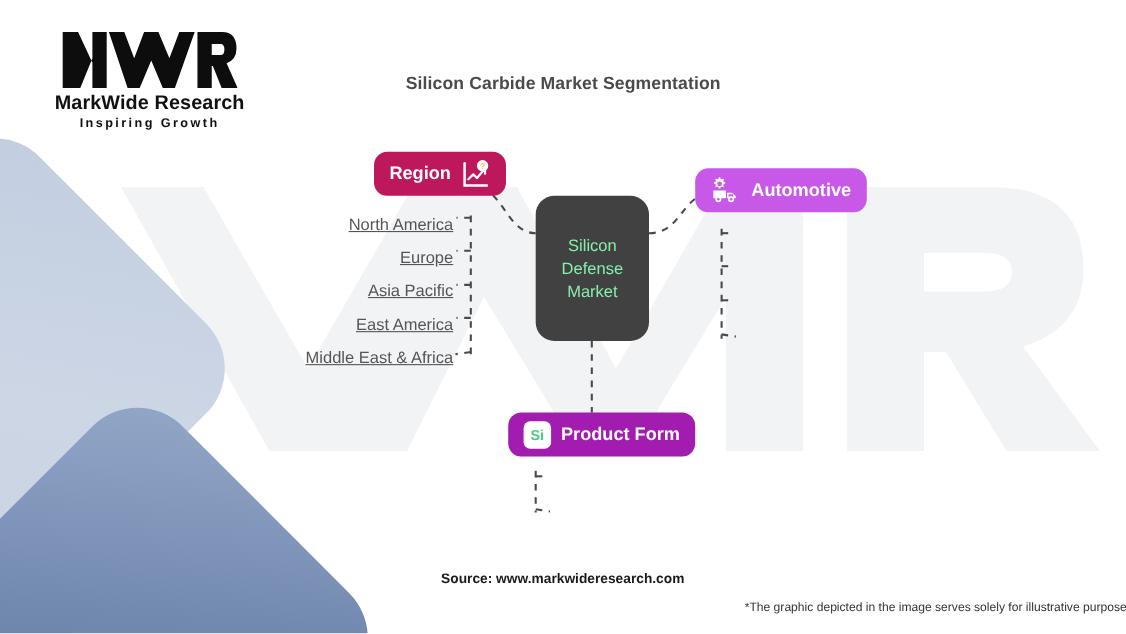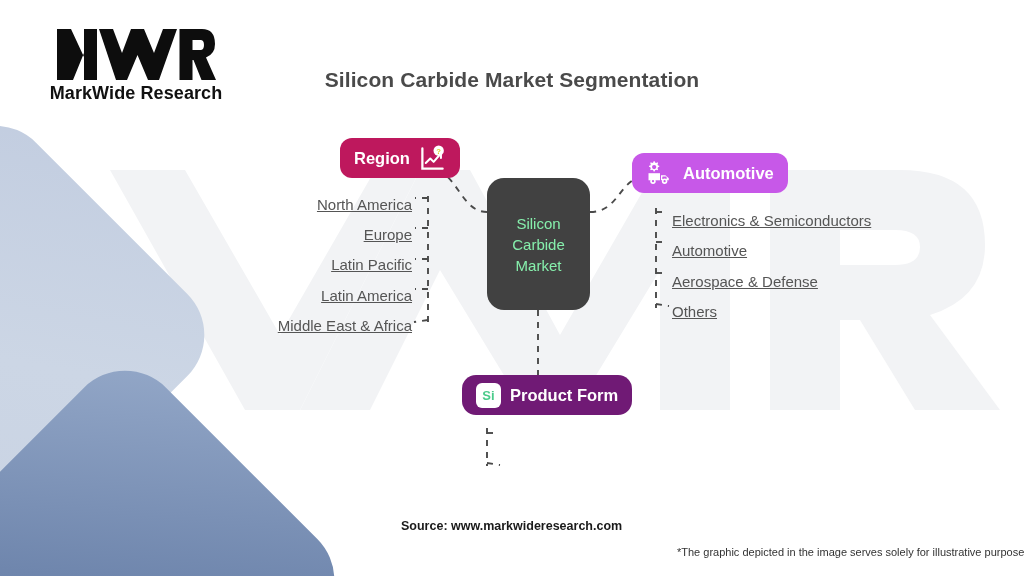--- a/index.html
+++ b/index.html
@@ -83,21 +83,21 @@
     white-space: nowrap;
   }
 
   
   .page-title {
     position: absolute;
     left: 0;
     top: 68px;
     width: 1024px;
     text-align: center;
-    font-size: 21px;
+    font-size: 16px;
     font-weight: bold;
     color: #4a4a4a;
     letter-spacing: 0.1px;
   }
 
   
   .connectors {
     position: absolute;
     left: 0;
     top: 0;
@@ -141,22 +141,21 @@
     background: #be185d;
   }
   .badge-application {
     left: 632px;
     top: 153px;
     background: #C758E8;
   }
   .badge-product {
     left: 462px;
     top: 375px;
-    background: #701a75;
-    border-radius: 14px;
+    background: #a21caf;
   }
 
   .badge-icon {
     display: flex;
     align-items: center;
     justify-content: center;
     flex: 0 0 auto;
   }
   .si-chip {
     width: 25px;
@@ -248,20 +247,21 @@
 
   <div class="logo-wrap">
     <svg class="logo-mark" width="160" height="56" viewBox="0 0 320 112" xmlns="http://www.w3.org/2000/svg">
       <g fill="#0d0d0d">
         <path d="M2 108 L2 6 L30 6 L56 62 L56 6 L82 6 L82 108 L56 108 L56 54 L34 108 Z"></path>
         <path d="M86 6 L114 6 L132 54 L150 6 L176 6 L196 54 L214 6 L242 6 L206 108 L184 108 L163 58 L142 108 L120 108 Z"></path>
         <path d="M247 108 L247 6 L292 6 Q318 6 318 36 Q318 56 300 63 L320 108 L291 108 L275 68 L273 68 L273 108 Z M273 28 L273 48 L289 48 Q296 48 296 38 Q296 28 289 28 Z"></path>
       </g>
     </svg>
     <div class="logo-name">MarkWide Research</div>
+    <div class="logo-tag">Inspiring Growth</div>
   </div>
 
   <div class="page-title">Silicon Carbide Market Segmentation</div>
 
   <svg class="connectors" width="1024" height="576" xmlns="http://www.w3.org/2000/svg">
     <g fill="none" stroke="#4a4a4a" stroke-width="1.9" stroke-dasharray="6 6" stroke-linecap="butt">
 
       <path d="M487 212 C 462 212, 458 176, 436 170"></path>
 
       <path d="M590 212 C 614 212, 618 190, 633 180"></path>
@@ -282,21 +282,21 @@
       <path d="M656 304 L669 306"></path>
 
       <path d="M487 428 L487 466"></path>
       <path d="M487 433 L499 433"></path>
       <path d="M487 463 L500 465"></path>
     </g>
   </svg>
 
   <div class="center-node">
     <span>Silicon</span>
-    <span>Carbide</span>
+    <span>Defense</span>
     <span>Market</span>
   </div>
 
   <div class="badge badge-region">
     <span>Region</span>
     <span class="badge-icon">
       <svg width="27" height="27" viewBox="0 0 24 24" xmlns="http://www.w3.org/2000/svg">
         <path d="M3 3 L3 21 L21 21" fill="none" stroke="#ffffff" stroke-width="2" stroke-linecap="round"></path>
         <path d="M6 16 L10 12 L13 15 L19 8" fill="none" stroke="#ffffff" stroke-width="1.8" stroke-linecap="round" stroke-linejoin="round"></path>
         <path d="M15.5 7.5 L19.5 7.5 L19.5 11.5" fill="none" stroke="#ffffff" stroke-width="1.8" stroke-linecap="round" stroke-linejoin="round"></path>
@@ -328,29 +328,23 @@
   <div class="badge badge-product">
     <span class="badge-icon">
       <span class="si-chip">Si</span>
     </span>
     <span>Product Form</span>
   </div>
 
   <ul class="leaf-list list-region">
     <li>North America</li>
     <li>Europe</li>
-    <li>Latin Pacific</li>
-    <li>Latin America</li>
+    <li>Asia Pacific</li>
+    <li>East America</li>
     <li>Middle East &amp; Africa</li>
   </ul>
 
-  <ul class="leaf-list list-application">
-    <li>Electronics &amp; Semiconductors</li>
-    <li>Automotive</li>
-    <li>Aerospace &amp; Defense</li>
-    <li>Others</li>
-  </ul>
 
 
   <div class="source-note">Source: www.markwideresearch.com</div>
   <div class="disclaimer">*The graphic depicted in the image serves solely for illustrative purposes</div>
 
 </div>
 
 </body></html>

